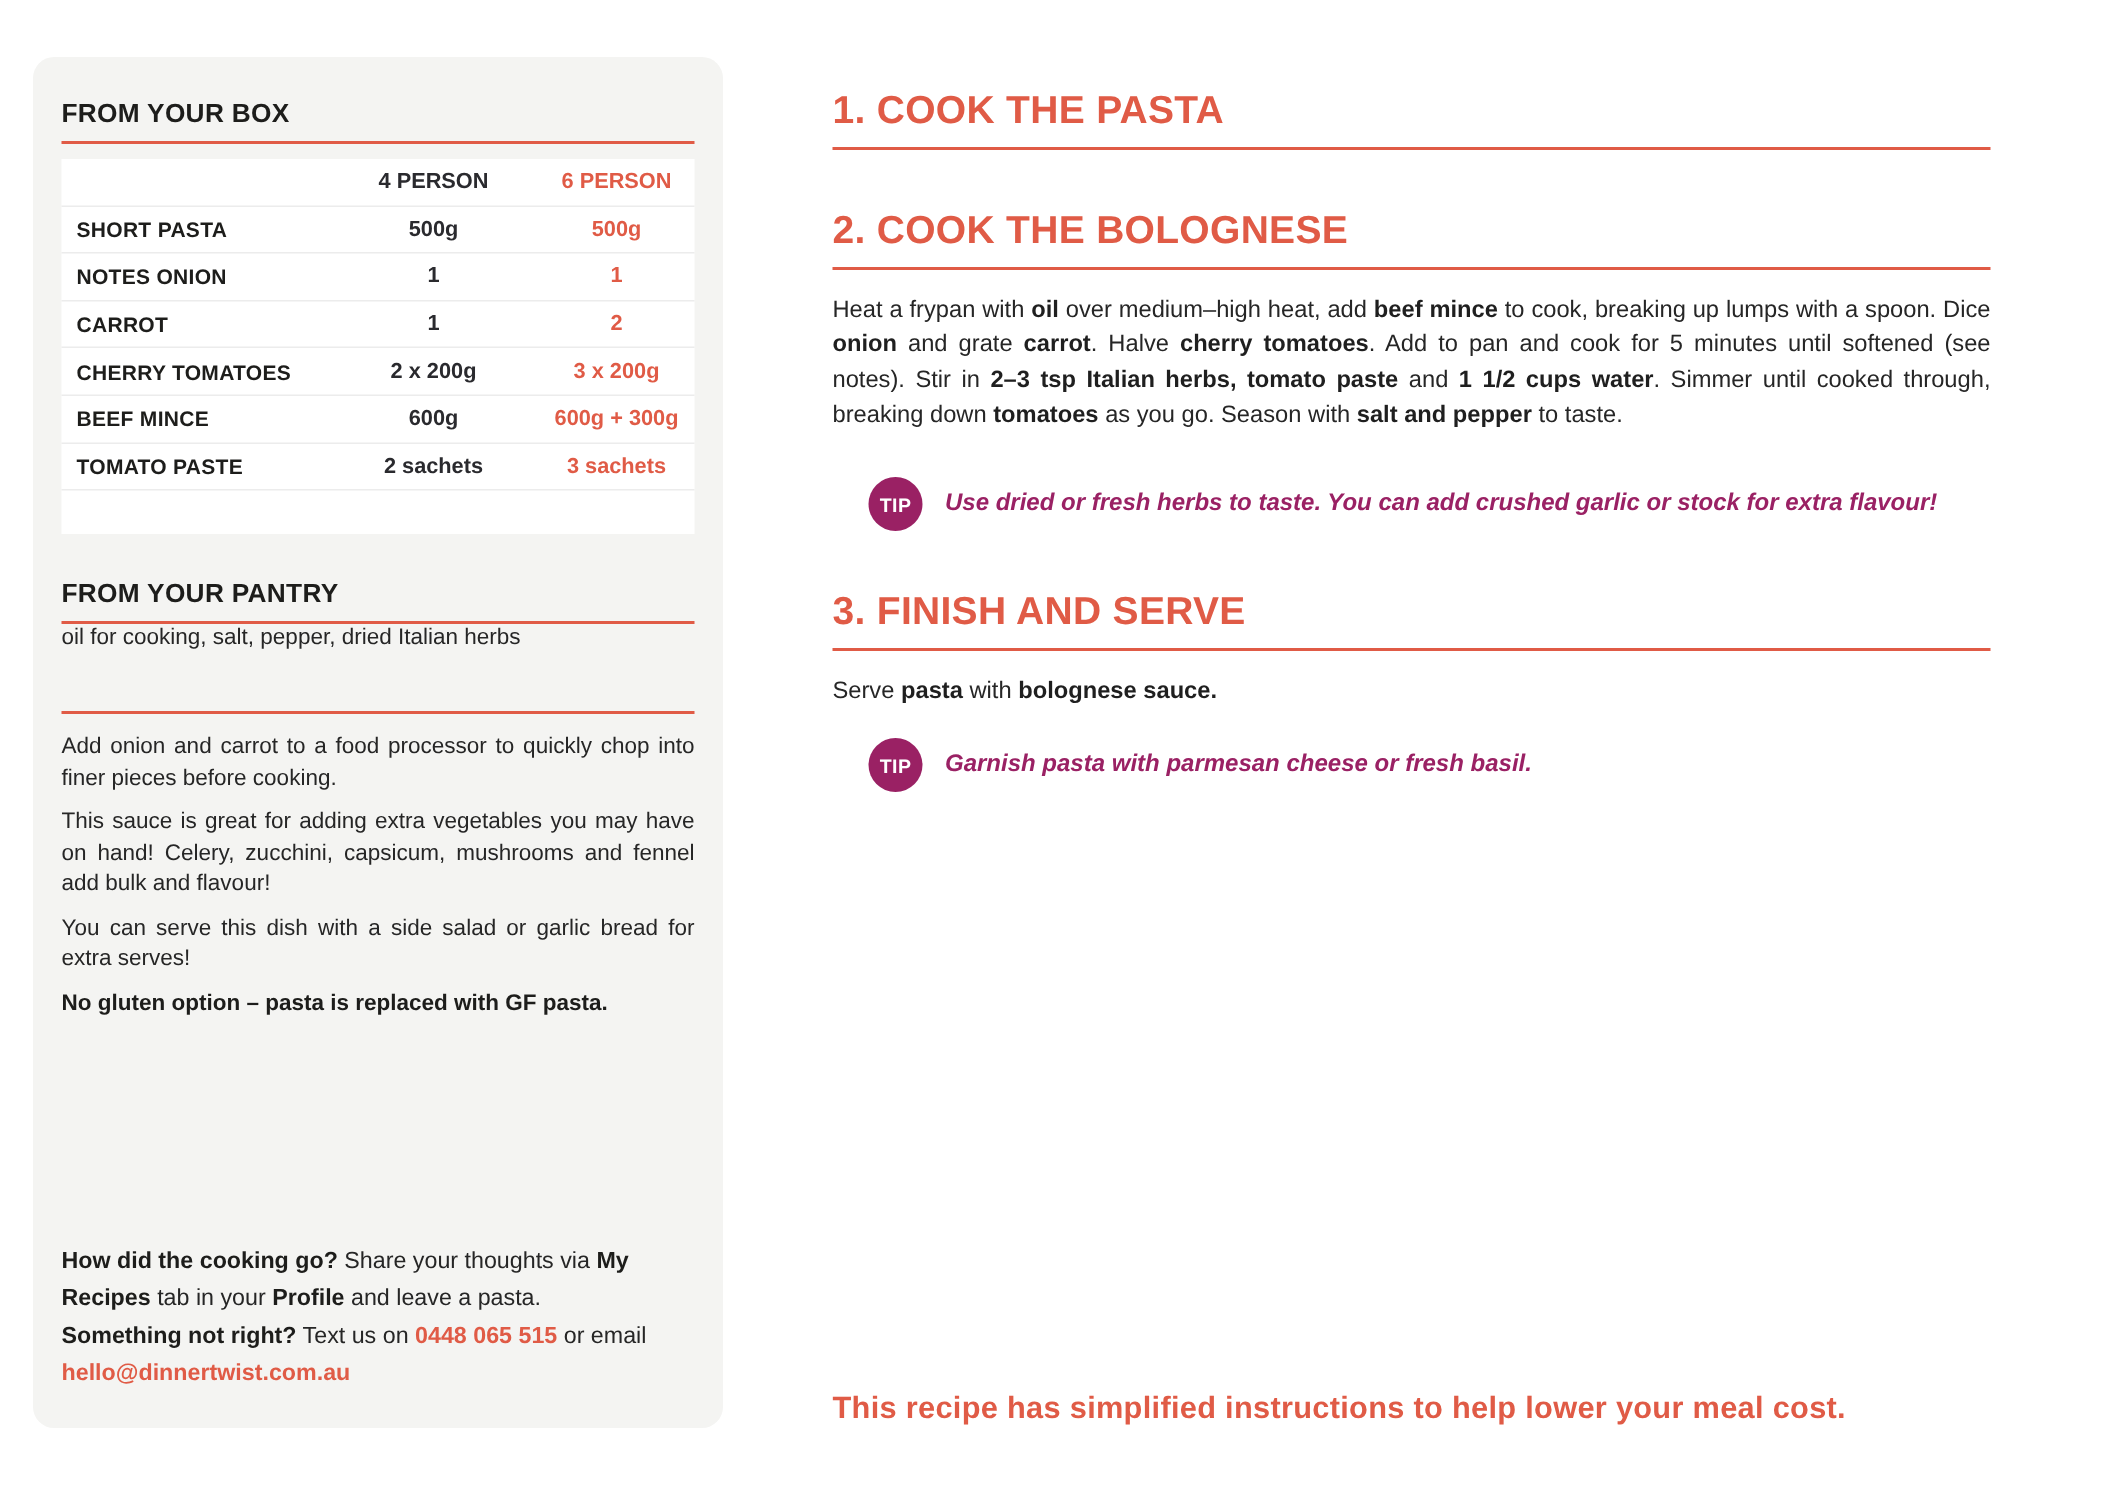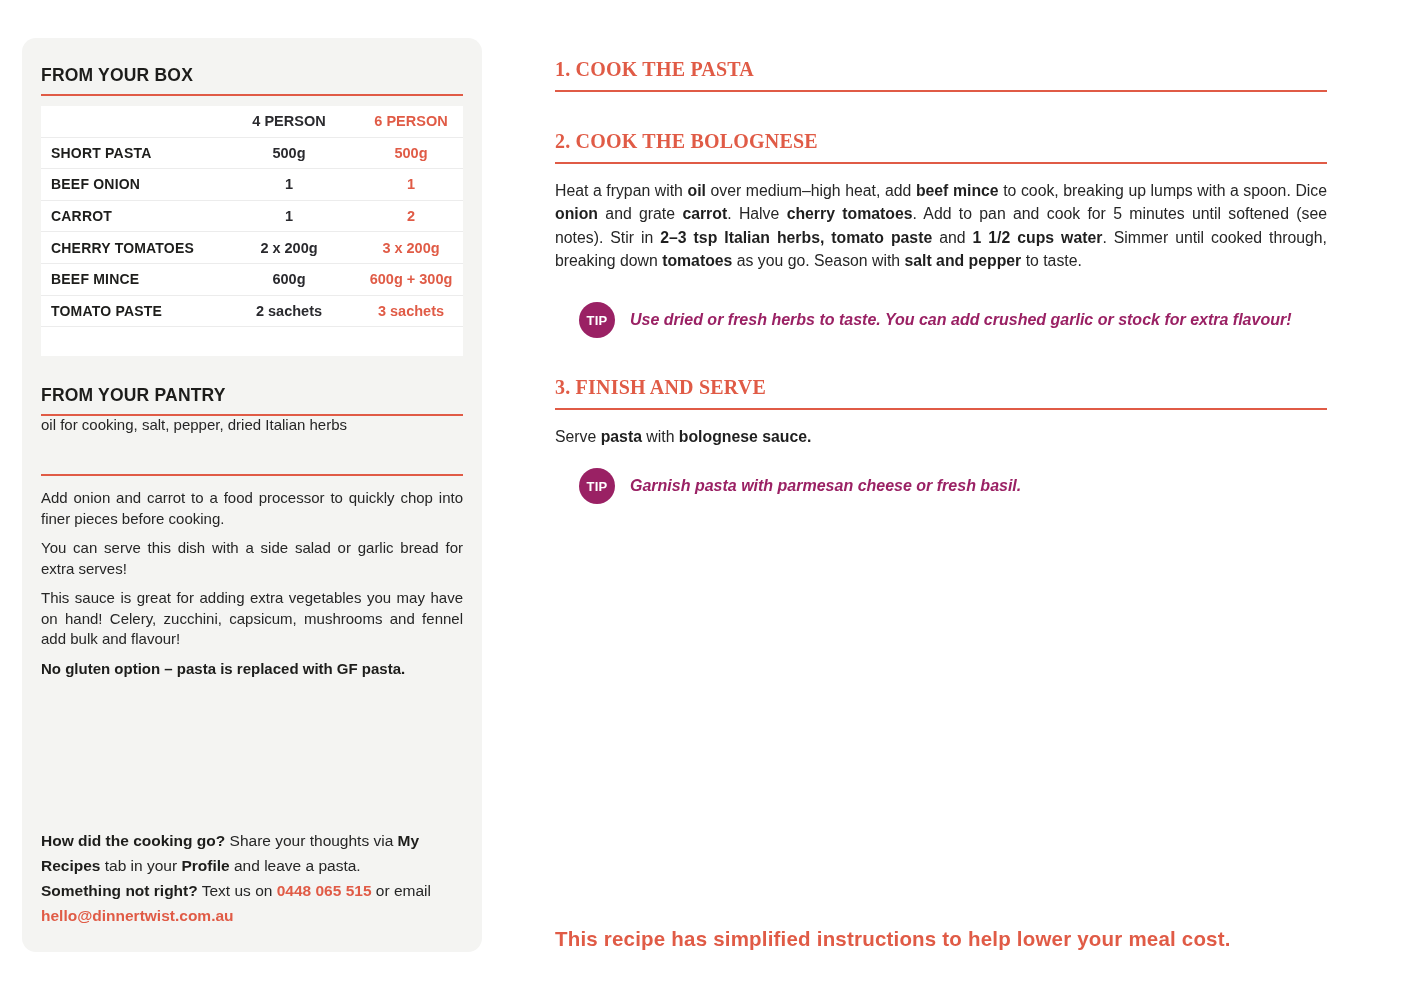--- a/index.html
+++ b/index.html
@@ -111,25 +111,24 @@
   }
 
   
   .main{
     position:absolute;
     left:555px; top:58px;
     width:772px;
   }
   .step + .step{margin-top:38px;}
   .step-title{
-    font-size:20px;
+    font-size:26px;
     font-weight:700;
     color:var(--accent);
     letter-spacing:.2px;
-    font-family:Liberation Serif, serif;
   }
   .step .rule{margin-top:9px;}
   .step-body{
     margin-top:15px;
     font-size:15.8px;
     line-height:23.3px;
     text-align:justify;
     color:var(--body);
   }
   .b{font-weight:700;}
@@ -189,21 +188,21 @@
           <div class="c1"></div>
           <div class="c2">4 PERSON</div>
           <div class="c3 accent">6 PERSON</div>
         </div>
         <div class="trow">
           <div class="c1">SHORT PASTA</div>
           <div class="c2">500g</div>
           <div class="c3 accent">500g</div>
         </div>
         <div class="trow">
-          <div class="c1">BEEF ONION</div>
+          <div class="c1">NOTES ONION</div>
           <div class="c2">1</div>
           <div class="c3 accent">1</div>
         </div>
         <div class="trow">
           <div class="c1">CARROT</div>
           <div class="c2">1</div>
           <div class="c3 accent">2</div>
         </div>
         <div class="trow">
           <div class="c1">CHERRY TOMATOES</div>
@@ -227,22 +226,22 @@
     <section class="pantry-section">
       <h2 class="side-title">FROM YOUR PANTRY</h2>
       <div class="rule"></div>
       <p class="pantry-text">oil for cooking, salt, pepper, dried Italian herbs</p>
     </section>
 
     <section class="notes-section">
       <div class="rule"></div>
       <div class="notes-body">
         <p>Add onion and carrot to a food processor to quickly chop into finer pieces before cooking.</p>
+        <p>This sauce is great for adding extra vegetables you may have on hand! Celery, zucchini, capsicum, mushrooms and fennel add bulk and flavour!</p>
         <p>You can serve this dish with a side salad or garlic bread for extra serves!</p>
-        <p>This sauce is great for adding extra vegetables you may have on hand! Celery, zucchini, capsicum, mushrooms and fennel add bulk and flavour!</p>
         <p class="bold-note">No gluten option – pasta is replaced with GF pasta.</p>
       </div>
     </section>
 
     <div class="side-footer">
       <p><span class="b">How did the cooking go?</span><span> Share your thoughts via </span><span class="b">My Recipes</span><span> tab in your </span><span class="b">Profile</span><span> and leave a pasta.</span></p>
       <p><span><span class="b">Something not right?</span><span> Text us on </span></span><a href="#">0448 065 515</a><span> or email </span><a href="#">hello@dinnertwist.com.au</a></p>
     </div>
 
   </aside>

